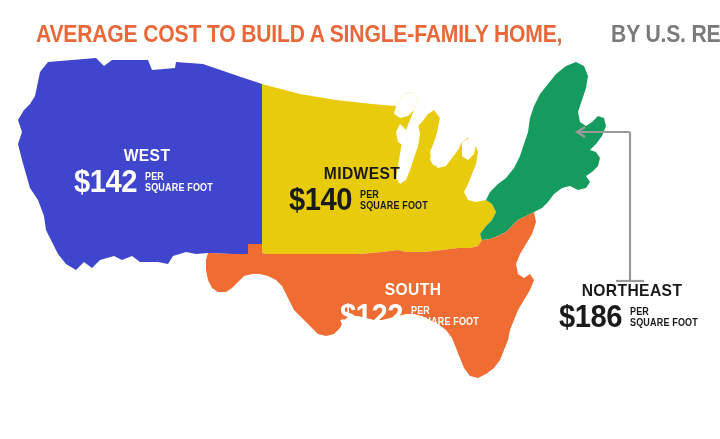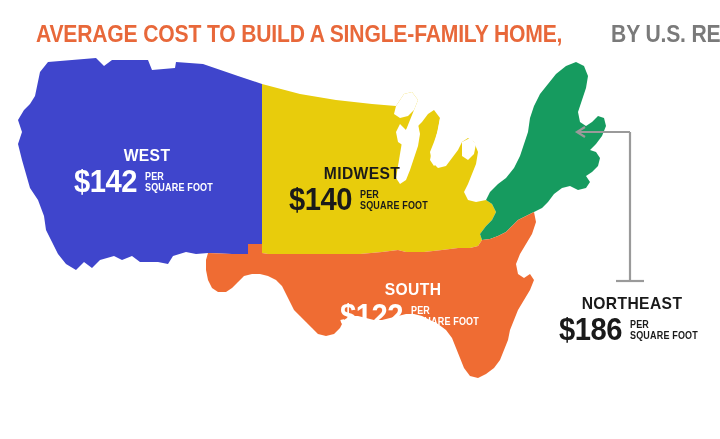--- a/index.html
+++ b/index.html
@@ -99,21 +99,21 @@
   }
   .unit span { display: block; }
 
   .light { color: #ffffff; }
   .dark  { color: #1A1A1A; }
 
   
   #label-west      { left: 52px;  top: 98px;  width: 190px; }
   #label-midwest   { left: 272px; top: 116px;  width: 180px; }
   #label-south     { left: 318px; top: 232px; width: 190px; }
-  #label-northeast { left: 548px; top: 246px; width: 168px; }
+  #label-northeast { left: 548px; top: 233px; width: 168px; }
 
   
   #leader-line {
     position: absolute;
     left: 560px;
     top: 0;
     width: 130px;
     height: 240px;
     pointer-events: none;
   }

